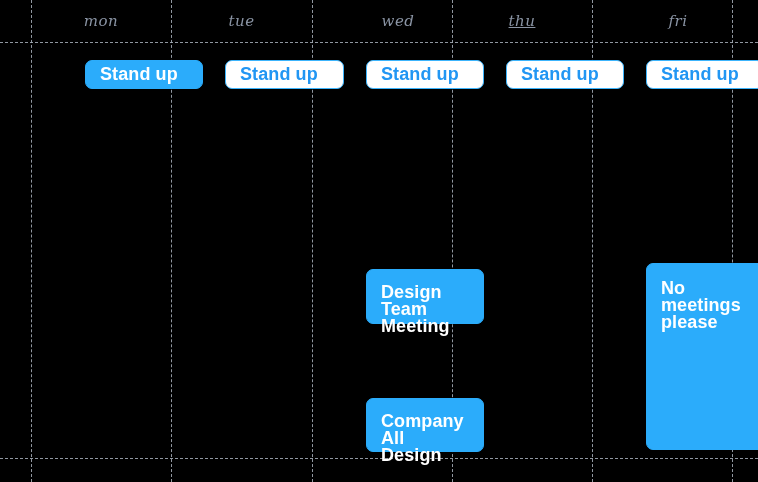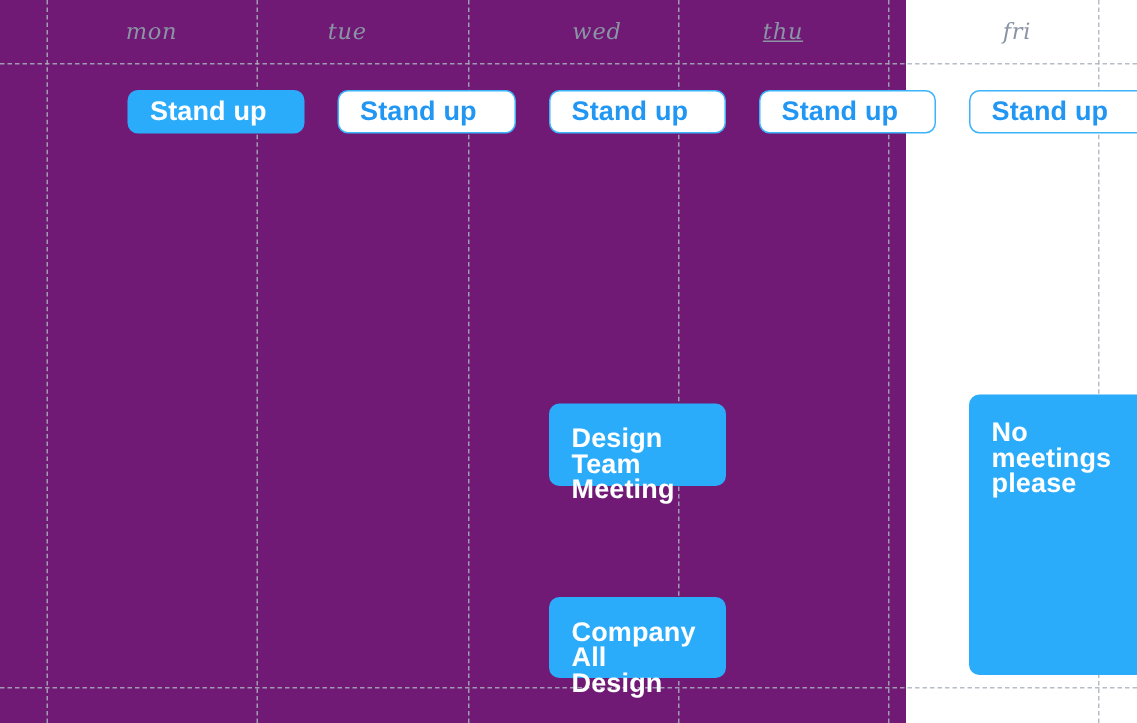--- a/index.html
+++ b/index.html
@@ -9,23 +9,23 @@
   }
   body {
     width: 758px;
     height: 482px;
     font-family: "Liberation Sans", sans-serif;
     overflow: hidden;
   }
 
   #calendar {
     position: relative;
-    width: 604px;
+    width: 758px;
     height: 482px;
-    background: #701a75;
+    background: #000000;
   }
 
   
   .v-line {
     position: absolute;
     top: 0;
     width: 0;
     height: 482px;
     border-left: 1px dashed #aab2bd;
     opacity: 0.85;
@@ -106,21 +106,21 @@
       <div class="v-line" style="left: 171px;"></div>
       <div class="v-line" style="left: 312px;"></div>
       <div class="v-line" style="left: 452px;"></div>
       <div class="v-line" style="left: 592px;"></div>
       <div class="v-line" style="left: 732px;"></div>
       <div class="h-line" style="top: 42px;"></div>
       <div class="h-line" style="top: 458px;"></div>
     </div>
   <div id="day-headers">
       <div class="day-header" style="left: 31px; width: 140px;">mon</div>
-      <div class="day-header" style="left: 161px; width: 141px;">tue</div>
+      <div class="day-header" style="left: 171px; width: 141px;">tue</div>
       <div class="day-header" style="left: 328px; width: 140px;">wed</div>
       <div class="day-header" style="left: 452px; width: 140px; text-decoration: underline;">thu</div>
       <div class="day-header" style="left: 608px; width: 140px;">fri</div>
     </div>
   <div id="events-layer">
       <div class="event filled pill" style="left: 40px; top: 60px; width: 118px; height: 29px;">
         <span class="label">Stand up</span>
       </div>
       <div class="event outlined pill" style="left: 180px; top: 60px; width: 119px; height: 29px;">
         <span class="label">Stand up</span>

